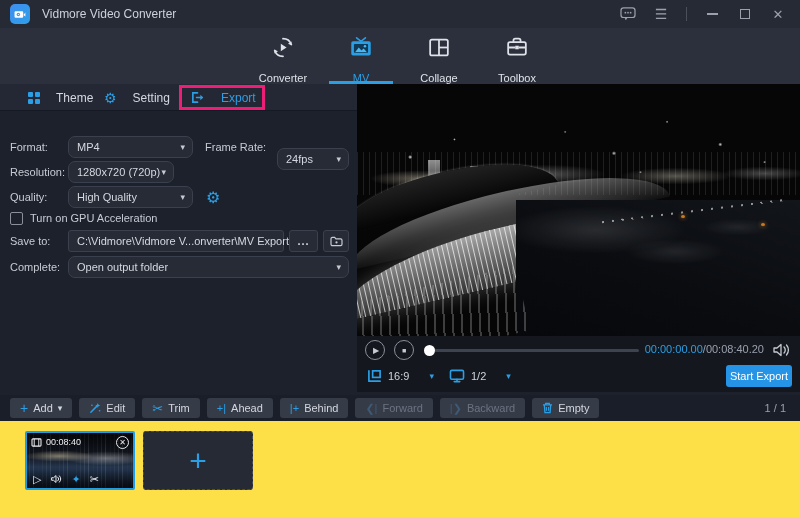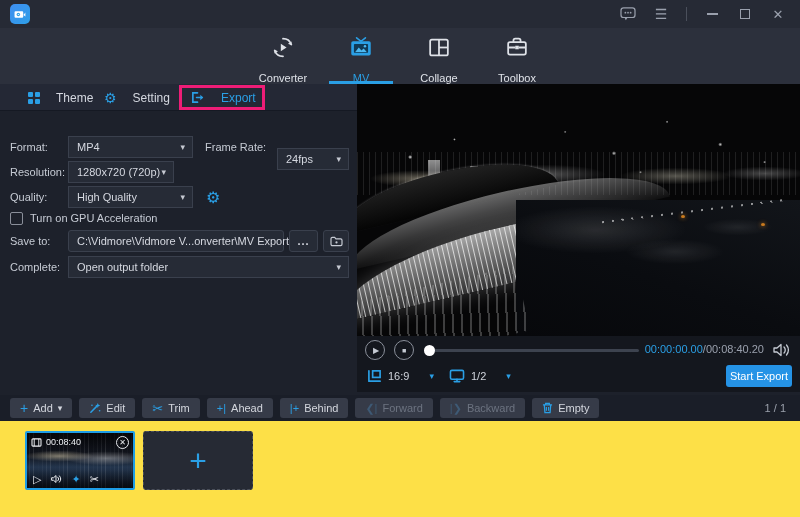--- a/index.html
+++ b/index.html
@@ -31,21 +31,21 @@
   .ptab { position:absolute; top:0; height:27px; display:flex; align-items:center; gap:16px; font-size:12px; color:#d5d8e0; cursor:pointer;justify-content:center; }
   .ptab.active { color:#2a9fe5; }
   .theme-ic { display:grid; grid-template-columns:5px 5px; grid-template-rows:5px 5px; gap:2px; }
   .theme-ic span { background:#2a9fe5; border-radius:1px; }
   .gear-glyph { color:#2a9fe5; font-size:14px; line-height:1; }
   .annot-box { position:absolute; border:3px solid #ee1d77; pointer-events:none; }
   .prow { position:absolute; left:0; width:357px; height:22px; }
   .plabel { position:absolute; left:10px; top:50%; transform:translateY(-50%); font-size:11px; color:#c6cbd4; }
   .pvalue { position:absolute; font-size:12px; color:#e8eaee; top:50%; transform:translateY(-50%); }
   .mini-ic { position:absolute; top:50%; transform:translateY(-50%); color:#2a9fe5; font-size:13px; cursor:pointer; }
-  .dd { position:absolute; top:0; height:22px; background:#262b36; border:1px solid #3a404d; border-radius:0; display:flex; align-items:center; cursor:pointer; }
+  .dd { position:absolute; top:0; height:22px; background:#262b36; border:1px solid #3a404d; border-radius:7px; display:flex; align-items:center; cursor:pointer; }
   .dd-val { font-size:11px; color:#d5d8e0; margin-left:8px; white-space:nowrap; }
   .dd-caret { margin-left:auto; margin-right:7px; font-size:9px; color:#c6cad2; }
   .checkbox { position:absolute; left:10px; top:2px; width:13px; height:13px; border:1px solid #8a8f9a; border-radius:2px; background:transparent; cursor:pointer; }
   .cb-label { position:absolute; left:30px; top:2px; font-size:11px; color:#c6cbd4; }
   .field { position:absolute; top:0; height:22px; background:#262b36; border:1px solid #3a404d; border-radius:3px; display:flex; align-items:center; }
   .field span { font-size:11px; color:#d5d8e0; margin-left:8px; white-space:nowrap; }
   .sq-btn { position:absolute; top:0; height:22px; background:#262b36; border:1px solid #3a404d; border-radius:3px; display:flex; align-items:center; justify-content:center; color:#d5d8e0; cursor:pointer; }
   .annot-arrow { position:absolute; background:#e02424; height:3px; }
   .annot-arrow::after { content:""; position:absolute; right:-9px; top:-5px; border-left:10px solid #e02424; border-top:6.5px solid transparent; border-bottom:6.5px solid transparent; }
   .start-export-main { position:absolute; left:131px; top:334px; width:95px; height:25px; background:#2aabeb; border:none; border-radius:2px; color:#fff; font-size:12px; font-family:"Liberation Sans",sans-serif; cursor:pointer; box-shadow:0 0 0 3px #ee1d77; }
@@ -136,20 +136,21 @@
 <div class="app">
 
   <div class="titlebar">
     <div class="applogo">
       <svg width="13" height="13" viewBox="0 0 24 24">
           <path fill="#fff" d="M3 6h12a2 2 0 0 1 2 2v8a2 2 0 0 1-2 2H3a2 2 0 0 1-2-2V8a2 2 0 0 1 2-2zm18 2.5v7L17.5 13z"></path>
           <circle cx="8" cy="12" r="3.2" fill="#2e9fe8"></circle>
           <path fill="#fff" d="M7 10.4l3 1.6-3 1.6z"></path>
         </svg>
     </div>
+    <span class="title-text">Vidmore Video Converter</span>
     <div class="win-controls">
       <div class="wc">
         <svg width="16" height="14" viewBox="0 0 18 16">
             <rect x="1" y="1" width="16" height="11" rx="3" fill="none" stroke="#9aa0ad" stroke-width="1.4"></rect>
             <circle cx="6" cy="6.5" r="1" fill="#9aa0ad"></circle>
             <circle cx="9" cy="6.5" r="1" fill="#9aa0ad"></circle>
             <circle cx="12" cy="6.5" r="1" fill="#9aa0ad"></circle>
             <path d="M5 12l1.5 3 2-3z" fill="#9aa0ad"></path>
           </svg>
       </div>

